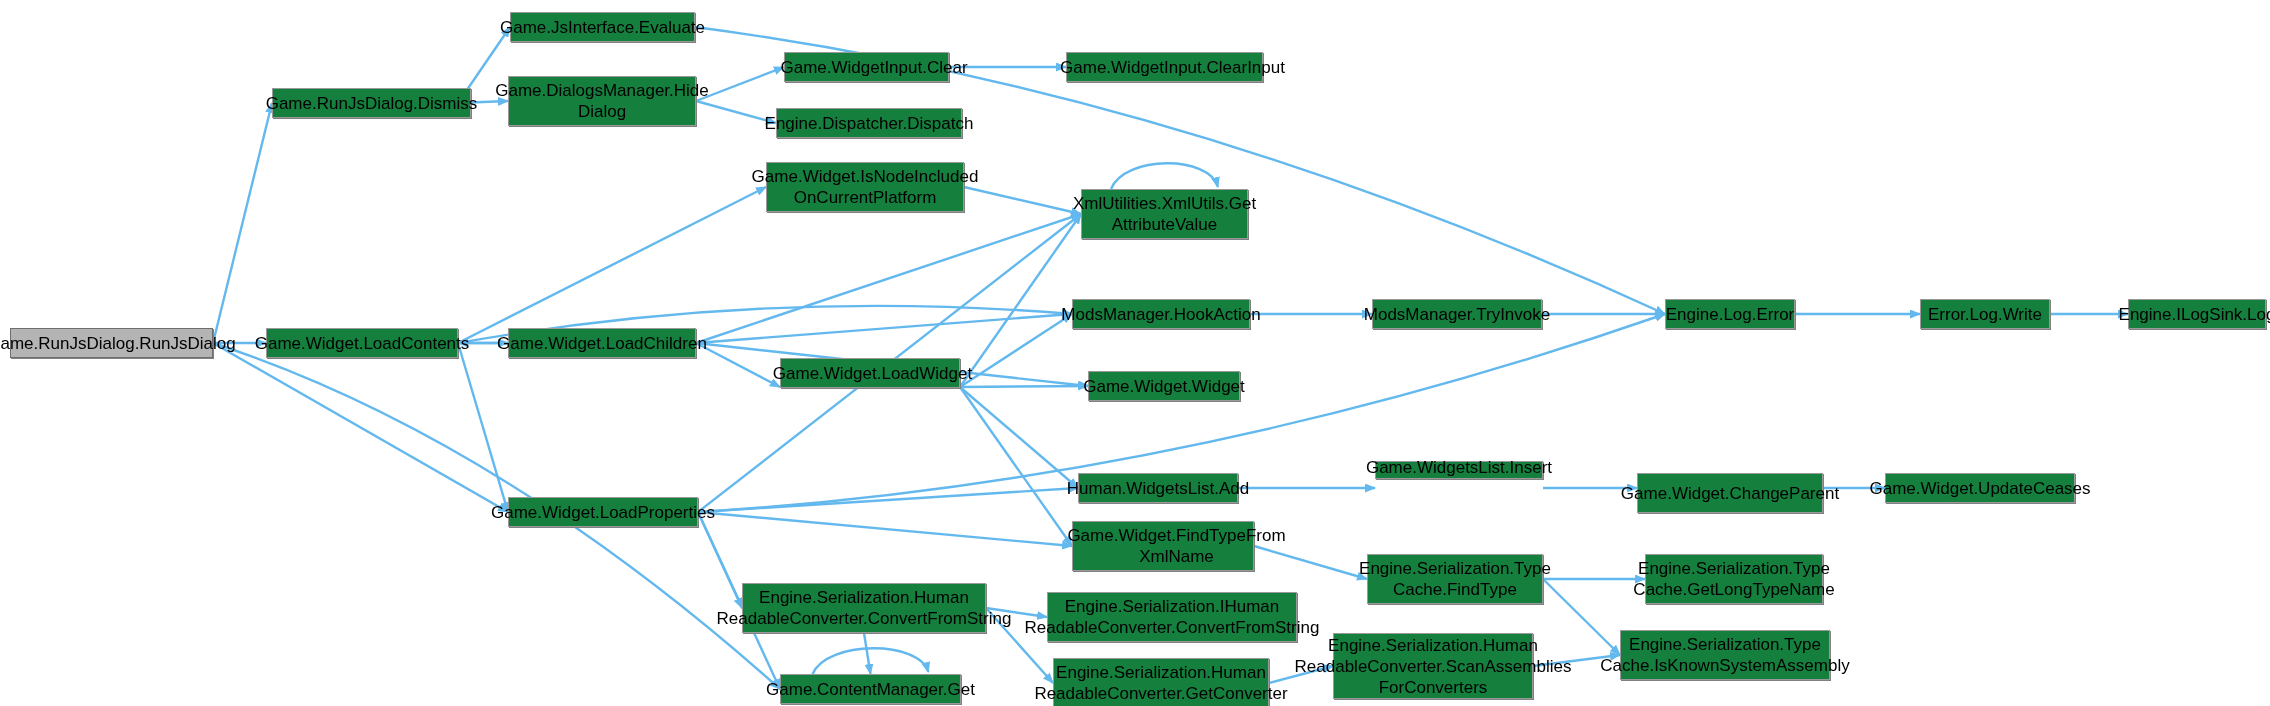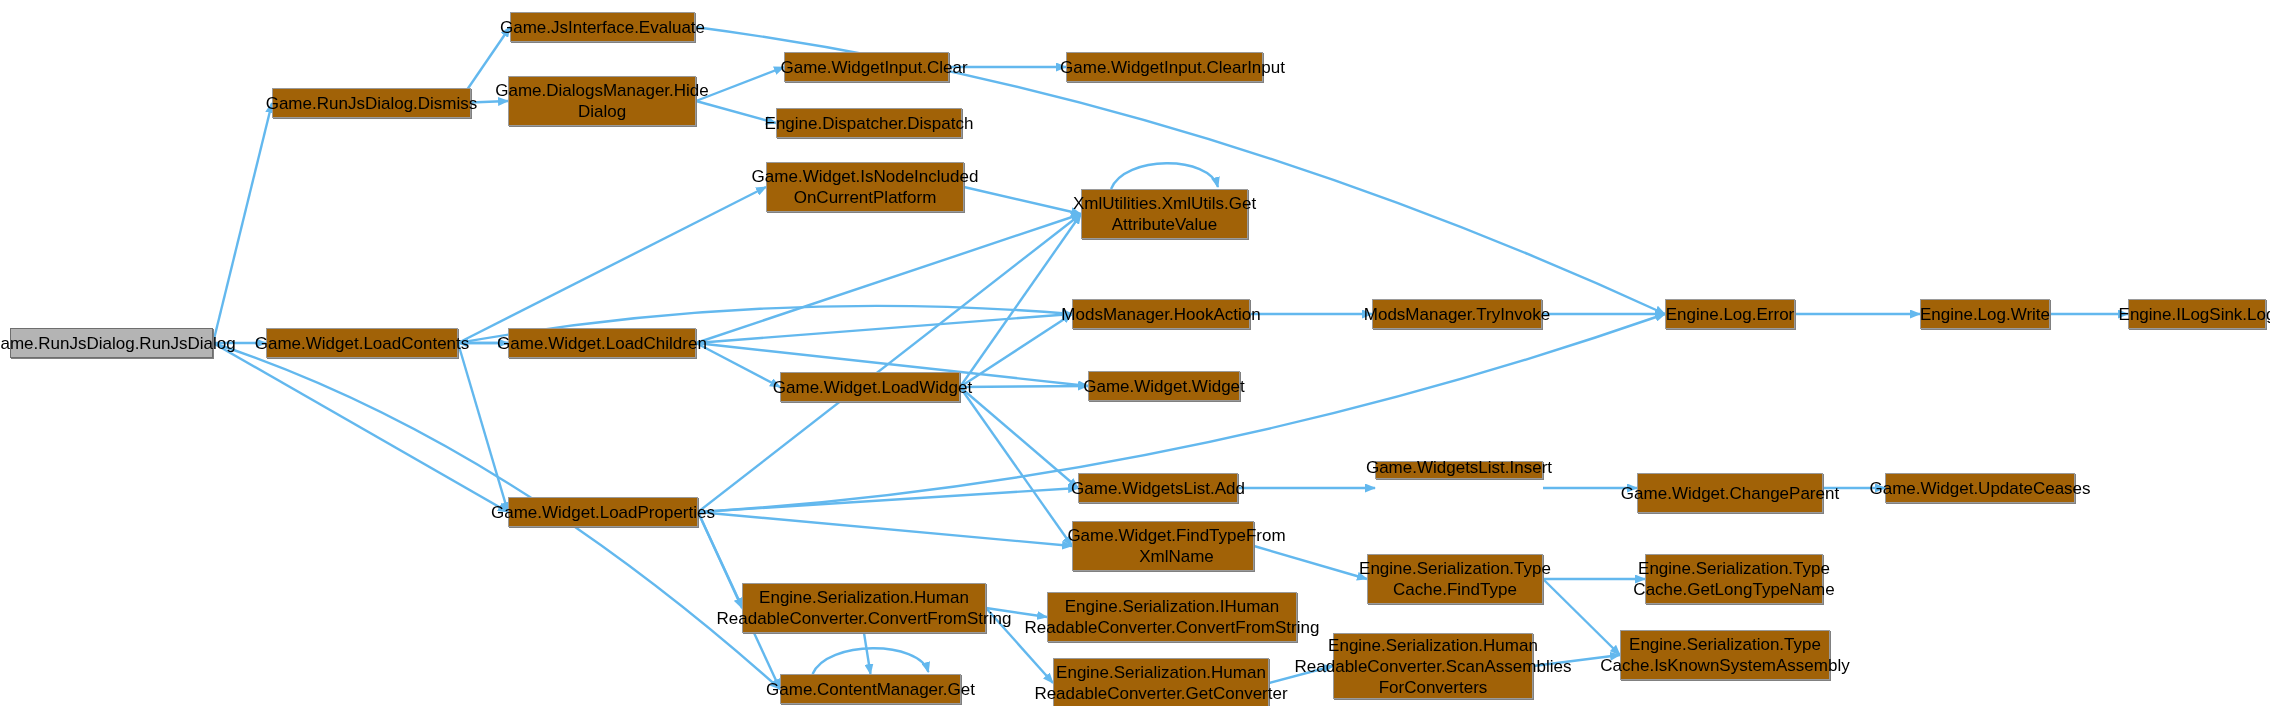--- a/index.html
+++ b/index.html
@@ -2,21 +2,21 @@
 <html><head>
 <meta charset="utf-8">
 <style>
   html,body{margin:0;padding:0;background:#ffffff;}
   body{font-family:"Liberation Sans", sans-serif;}
   #graph-root{position:relative;width:2270px;height:706px;background:#ffffff;overflow:hidden;}
   svg.edges{position:absolute;left:0;top:0;width:2270px;height:706px;}
   .node{
     position:absolute;
     box-sizing:border-box;
-    background:#a16207;
+    background:#15803d;
     border:1px solid #9a9a9a;
     box-shadow:1px 1px 0 0 #808080;
     display:flex;align-items:center;justify-content:center;
     text-align:center;
     font-family:"Liberation Sans", sans-serif;
     font-size:17px;
     line-height:21px;
     color:#000000;
     letter-spacing:0px;
     white-space:pre-line;
@@ -94,29 +94,29 @@
 Dialog</span></div>
       <div class="node" style="left: 784px; top: 52px; width: 165px; height: 30px; padding-left: 20px;"><span>Game.WidgetInput.Clear</span></div>
       <div class="node" style="left: 1066px; top: 52px; width: 197px; height: 30px; padding-left: 21px;"><span>Game.WidgetInput.ClearInput</span></div>
       <div class="node" style="left: 776px; top: 108px; width: 186px; height: 30px;"><span>Engine.Dispatcher.Dispatch</span></div>
       <div class="node" style="left: 766px; top: 162px; width: 198px; height: 50px;"><span>Game.Widget.IsNodeIncluded
 OnCurrentPlatform</span></div>
       <div class="node" style="left: 1081px; top: 189px; width: 167px; height: 50px;"><span>XmlUtilities.XmlUtils.Get
 AttributeValue</span></div>
       <div class="node" style="left: 266px; top: 328px; width: 192px; height: 30px;"><span>Game.Widget.LoadContents</span></div>
       <div class="node" style="left: 508px; top: 328px; width: 188px; height: 30px;"><span>Game.Widget.LoadChildren</span></div>
-      <div class="node" style="left: 780px; top: 372px; width: 180px; height: 30px; padding-left: 10px;"><span>Game.Widget.LoadWidget</span></div>
+      <div class="node" style="left: 780px; top: 358px; width: 180px; height: 30px; padding-left: 10px;"><span>Game.Widget.LoadWidget</span></div>
       <div class="node" style="left: 1072px; top: 299px; width: 178px; height: 30px;"><span>ModsManager.HookAction</span></div>
       <div class="node" style="left: 1372px; top: 299px; width: 170px; height: 30px;"><span>ModsManager.TryInvoke</span></div>
       <div class="node" style="left: 1665px; top: 299px; width: 130px; height: 30px;"><span>Engine.Log.Error</span></div>
-      <div class="node" style="left: 1920px; top: 299px; width: 130px; height: 30px;"><span>Engine.Log.Write</span></div>
+      <div class="node" style="left: 1920px; top: 299px; width: 130px; height: 30px;"><span>Error.Log.Write</span></div>
       <div class="node" style="left: 2128px; top: 299px; width: 138px; height: 30px;"><span>Engine.ILogSink.Log</span></div>
       <div class="node" style="left: 1088px; top: 371px; width: 152px; height: 30px;"><span>Game.Widget.Widget</span></div>
       <div class="node" style="left: 508px; top: 497px; width: 190px; height: 30px;"><span>Game.Widget.LoadProperties</span></div>
-      <div class="node" style="left: 1078px; top: 473px; width: 160px; height: 30px;"><span>Game.WidgetsList.Add</span></div>
+      <div class="node" style="left: 1078px; top: 473px; width: 160px; height: 30px;"><span>Human.WidgetsList.Add</span></div>
       <div class="node" style="left: 1375px; top: 461px; width: 168px; height: 18px; align-items: flex-end;"><span>Game.WidgetsList.Insert</span></div>
       <div class="node" style="left: 1637px; top: 473px; width: 186px; height: 40px;"><span>Game.Widget.ChangeParent</span></div>
       <div class="node" style="left: 1885px; top: 473px; width: 190px; height: 30px;"><span>Game.Widget.UpdateCeases</span></div>
       <div class="node" style="left: 1072px; top: 521px; width: 182px; height: 50px; padding-left: 32px;"><span>Game.Widget.FindTypeFrom
 XmlName</span></div>
       <div class="node" style="left: 742px; top: 583px; width: 244px; height: 50px;"><span>Engine.Serialization.Human
 ReadableConverter.ConvertFromString</span></div>
       <div class="node" style="left: 1047px; top: 592px; width: 250px; height: 50px;"><span>Engine.Serialization.IHuman
 ReadableConverter.ConvertFromString</span></div>
       <div class="node" style="left: 1053px; top: 658px; width: 216px; height: 50px;"><span>Engine.Serialization.Human

